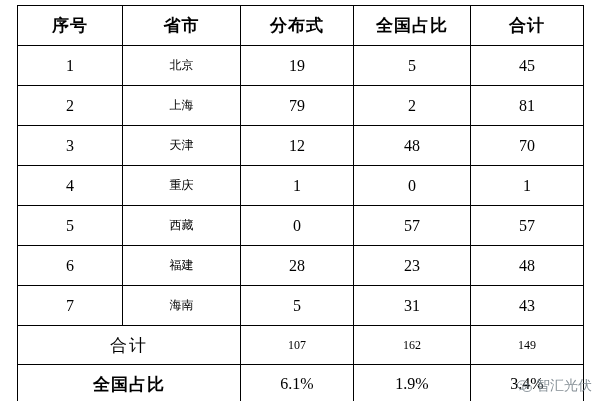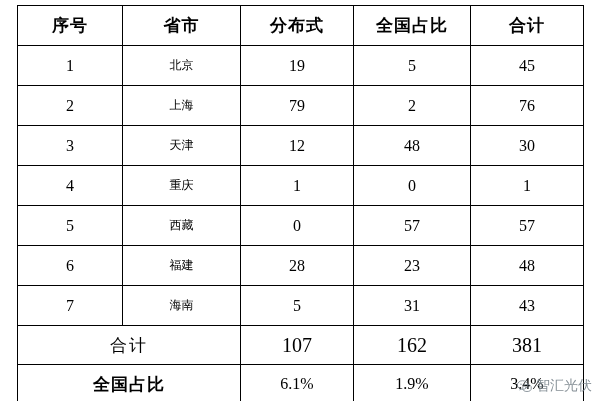--- a/index.html
+++ b/index.html
@@ -60,21 +60,21 @@
   }
   tbody td.region {
     font-size: 12px;
   }
   tbody td.num {
     font-family: "Liberation Serif", "DejaVu Serif", serif;
     font-size: 16px;
   }
   tr.total-row td {
     height: 38px;
-    font-size: 20px;
+    font-size: 12px;
   }
   tr.total-row td.label {
     font-size: 17px;
     letter-spacing: 2px;
   }
   tr.share-row td {
     height: 38px;
     font-size: 16px;
   }
   tr.share-row td.label {
@@ -133,28 +133,28 @@
           <td class="region">北京</td>
           <td class="num">19</td>
           <td class="num">5</td>
           <td class="num">45</td>
         </tr>
         <tr>
           <td class="num">2</td>
           <td class="region">上海</td>
           <td class="num">79</td>
           <td class="num">2</td>
-          <td class="num">76</td>
+          <td class="num">81</td>
         </tr>
         <tr>
           <td class="num">3</td>
           <td class="region">天津</td>
           <td class="num">12</td>
           <td class="num">48</td>
-          <td class="num">30</td>
+          <td class="num">70</td>
         </tr>
         <tr>
           <td class="num">4</td>
           <td class="region">重庆</td>
           <td class="num">1</td>
           <td class="num">0</td>
           <td class="num">1</td>
         </tr>
         <tr>
           <td class="num">5</td>
@@ -174,21 +174,21 @@
           <td class="num">7</td>
           <td class="region">海南</td>
           <td class="num">5</td>
           <td class="num">31</td>
           <td class="num">43</td>
         </tr>
         <tr class="total-row">
           <td class="label" colspan="2">合计</td>
           <td class="num">107</td>
           <td class="num">162</td>
-          <td class="num">381</td>
+          <td class="num">149</td>
         </tr>
         <tr class="share-row">
           <td class="label" colspan="2">全国占比</td>
           <td class="num">6.1%</td>
           <td class="num">1.9%</td>
           <td class="num">3.4%</td>
         </tr>
       </tbody>
     </table>
   </div>

